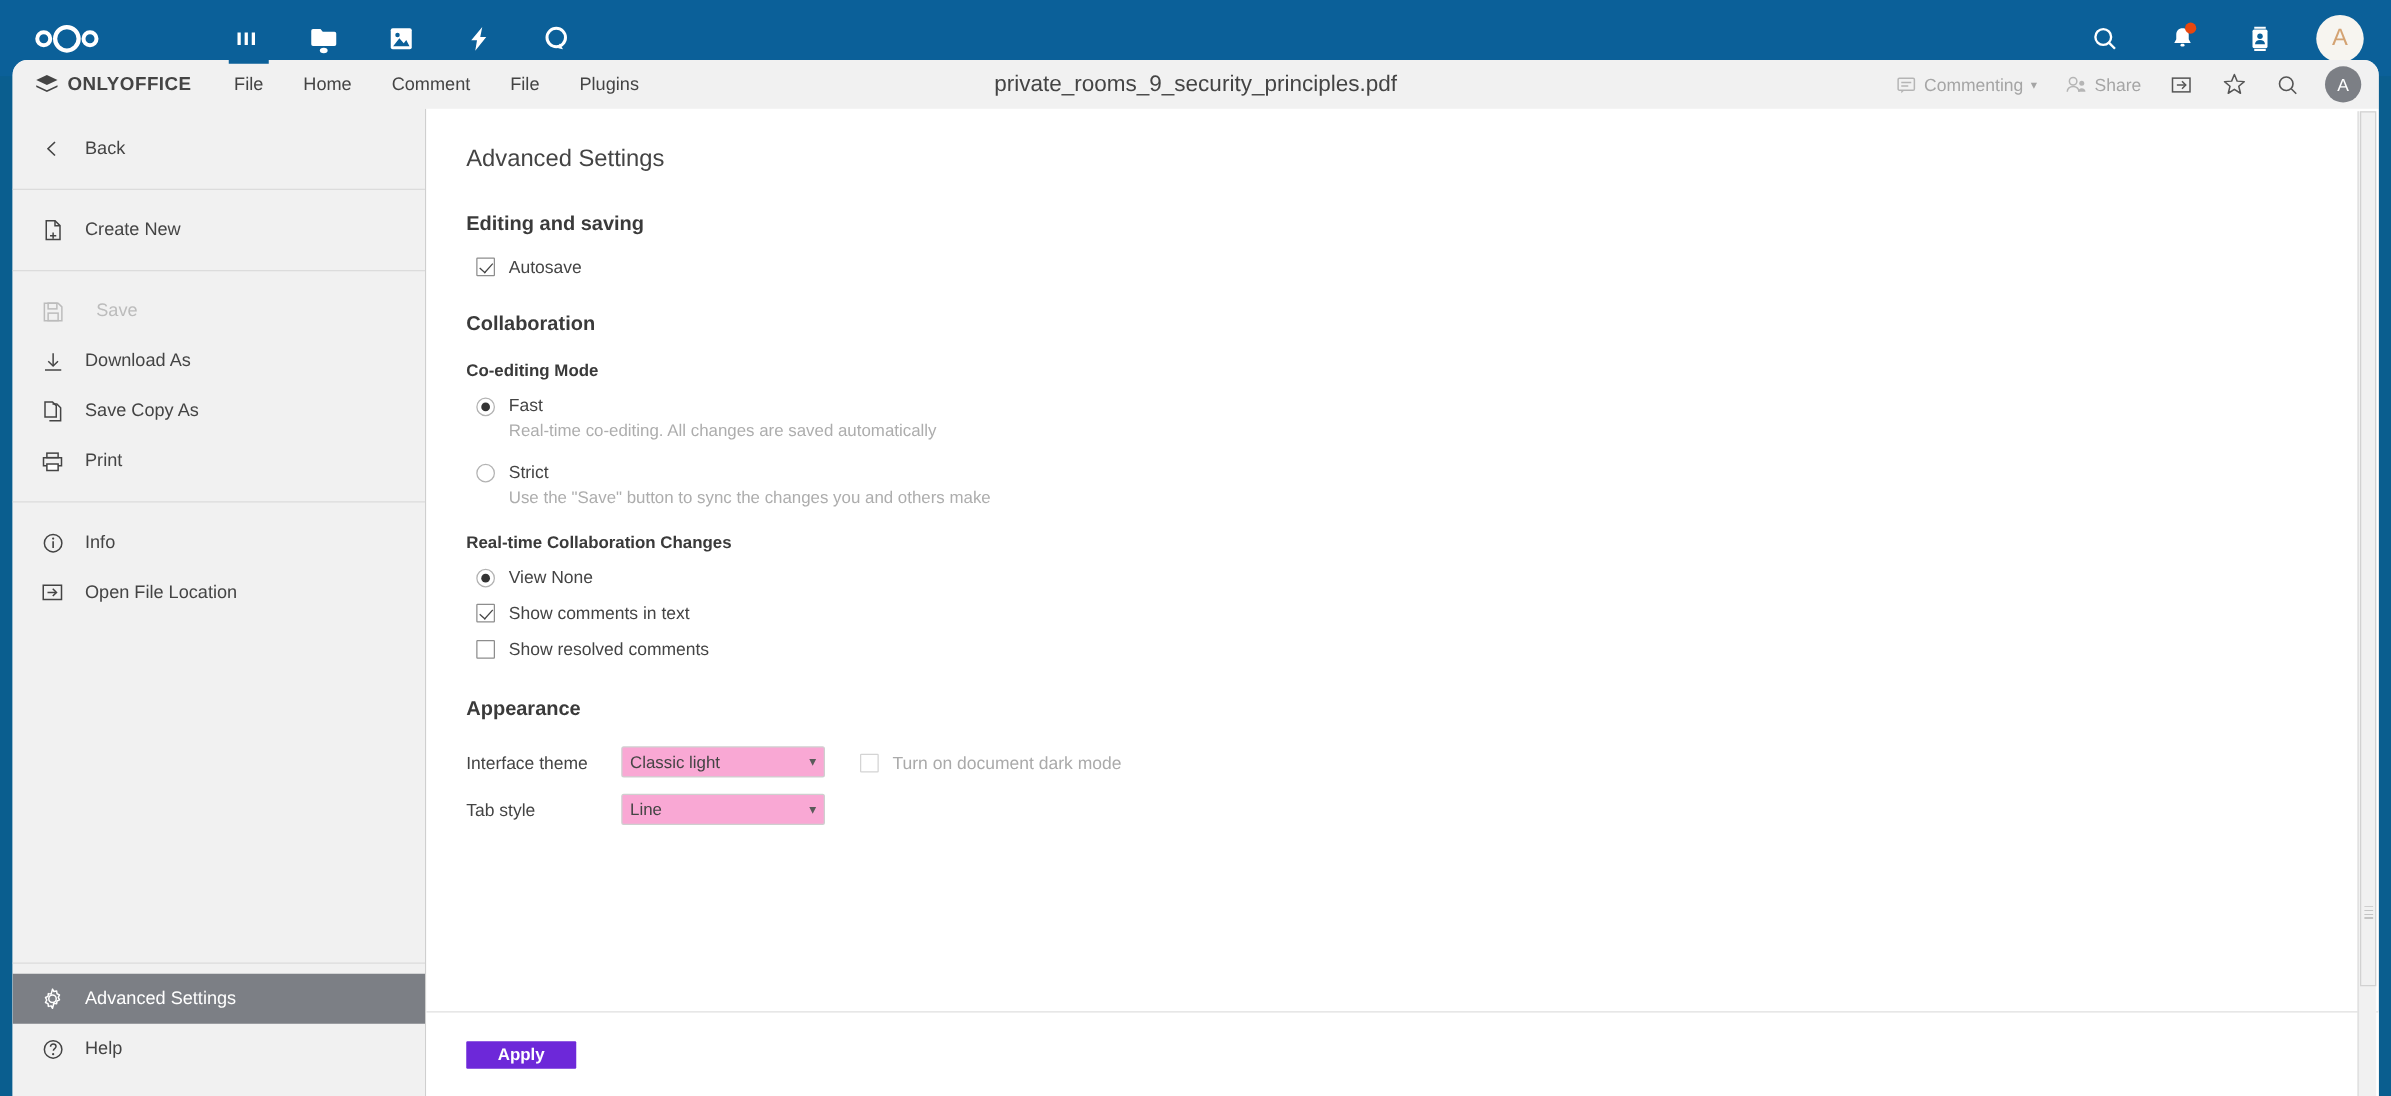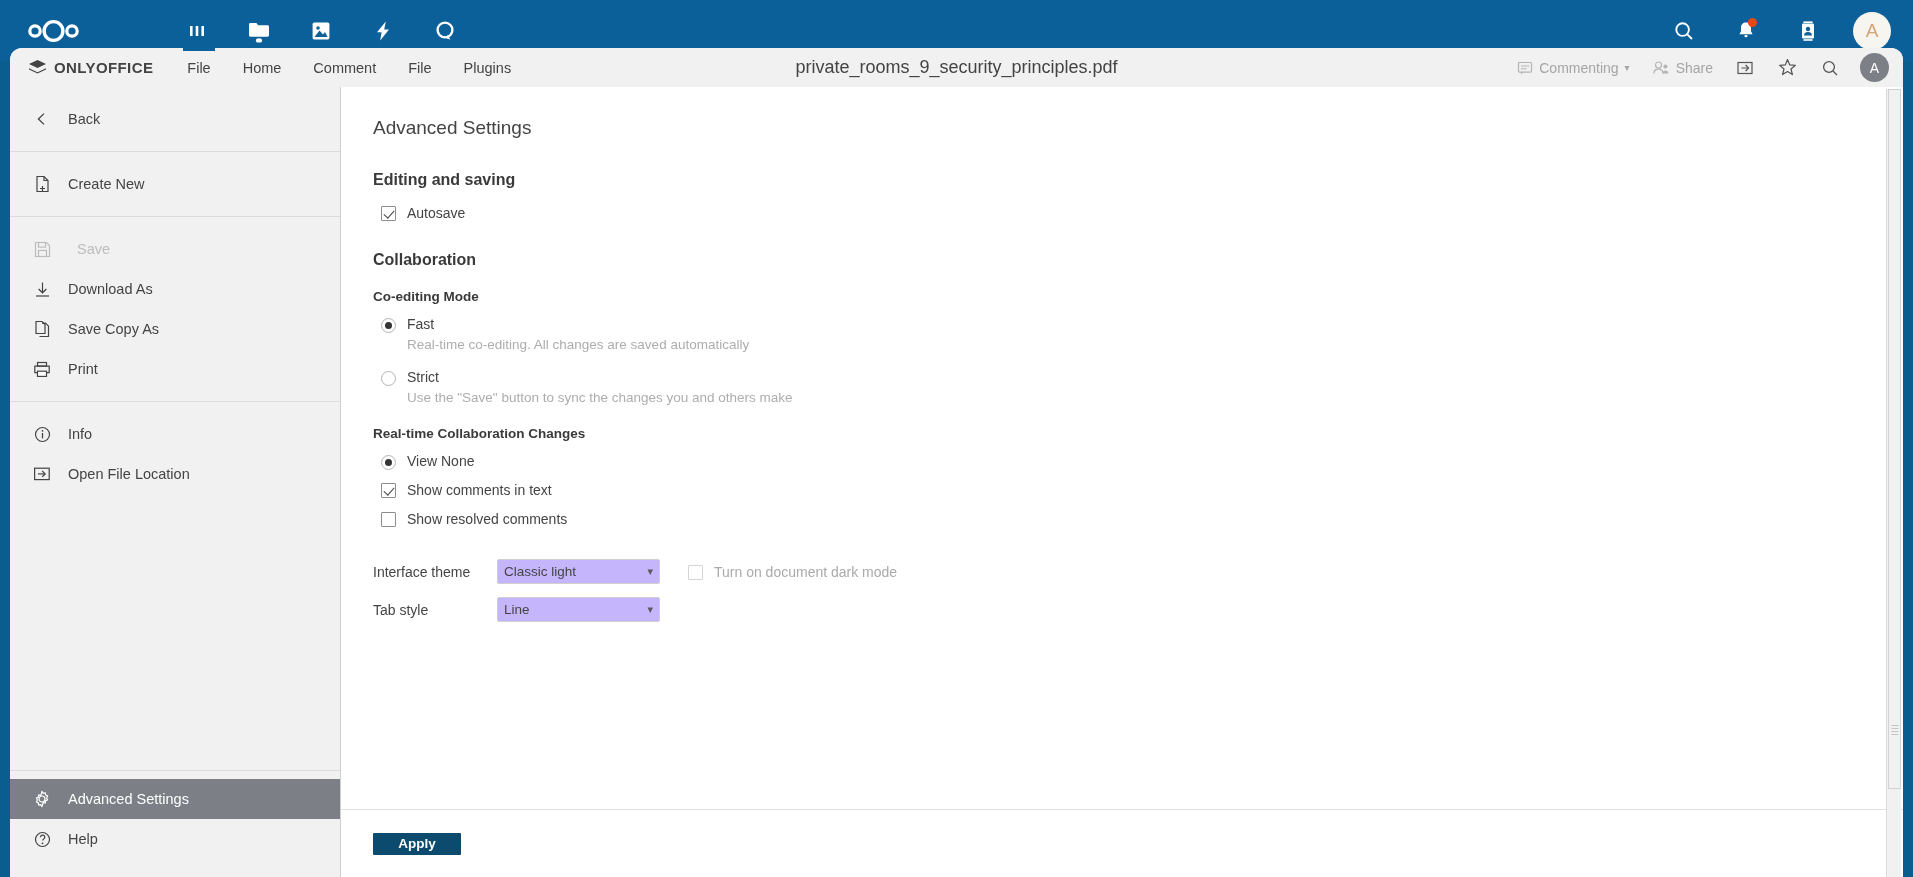--- a/index.html
+++ b/index.html
@@ -129,33 +129,33 @@
     content: ""; position: absolute; left: 3px; top: 3px;
     width: 7px; height: 7px; border-radius: 50%; background: #333;
   }
   .lbl { font-size: 14px; color: #444; line-height: 16px; }
   .lbl.muted { color: #aaa; }
   .desc { font-size: 13.5px; color: #adadad; margin: 4px 0 0 26px; line-height: 16px; }
   .block { margin-bottom: 22px; }
   .field-row { display: flex; align-items: center; margin-bottom: 13px; }
   .field-label { width: 124px; font-size: 14px; color: #444; }
   .select {
-    width: 163px; height: 25px; border: 1px solid #cfcfcf; background: #c4b5fd;
+    width: 163px; height: 25px; border: 1px solid #cfcfcf; background: #f9a8d4;
     border-radius: 2px; font-size: 13.5px; color: #444;
     display: flex; align-items: center; padding: 0 6px; position: relative;
   }
   .select .chev { margin-left: auto; color: #5a5a5a; font-size: 11px; }
   .inline-chk { display: flex; align-items: center; margin-left: 28px; }
   #footer-bar {
     position: absolute; left: 0; right: 0; bottom: 0; height: 68px;
     background: #fff; border-top: 1px solid #e0e0e0;
     display: flex; align-items: center; padding-left: 32px;
   }
   #apply-btn {
-    background: #0c4a6e; color: #fff; border: none;
+    background: #6d28d9; color: #fff; border: none;
     width: 88px; height: 22px; font-size: 13.5px; font-weight: bold;
     font-family: "Liberation Sans", sans-serif; border-radius: 1px;
   }
   
   #scrollbar {
     position: absolute; top: 2px; right: 2px; width: 15px; bottom: 0;
     background: #f1f1f1; border-left: 1px solid #dcdcdc;
   }
   #scroll-thumb {
     position: absolute; top: 0; left: 1px; width: 13px; height: 700px;
@@ -473,20 +473,21 @@
             <span class="chk checked"></span>
             <span class="lbl">Show comments in text</span>
           </div>
           <div class="row" style="margin-left:8px;text-align:right;">
             <span class="chk"></span>
             <span class="lbl">Show resolved comments</span>
           </div>
         </div>
 
         <div class="block" style="margin-top:32px;">
+          <div class="sec-head big" style="margin-bottom:20px;">Appearance</div>
 
           <div class="field-row">
             <span class="field-label">Interface theme</span>
             <div class="select">
               <span>Classic light</span>
               <span class="chev">▾</span>
             </div>
             <div class="inline-chk">
               <span class="chk disabled"></span>
               <span class="lbl muted">Turn on document dark mode</span>

